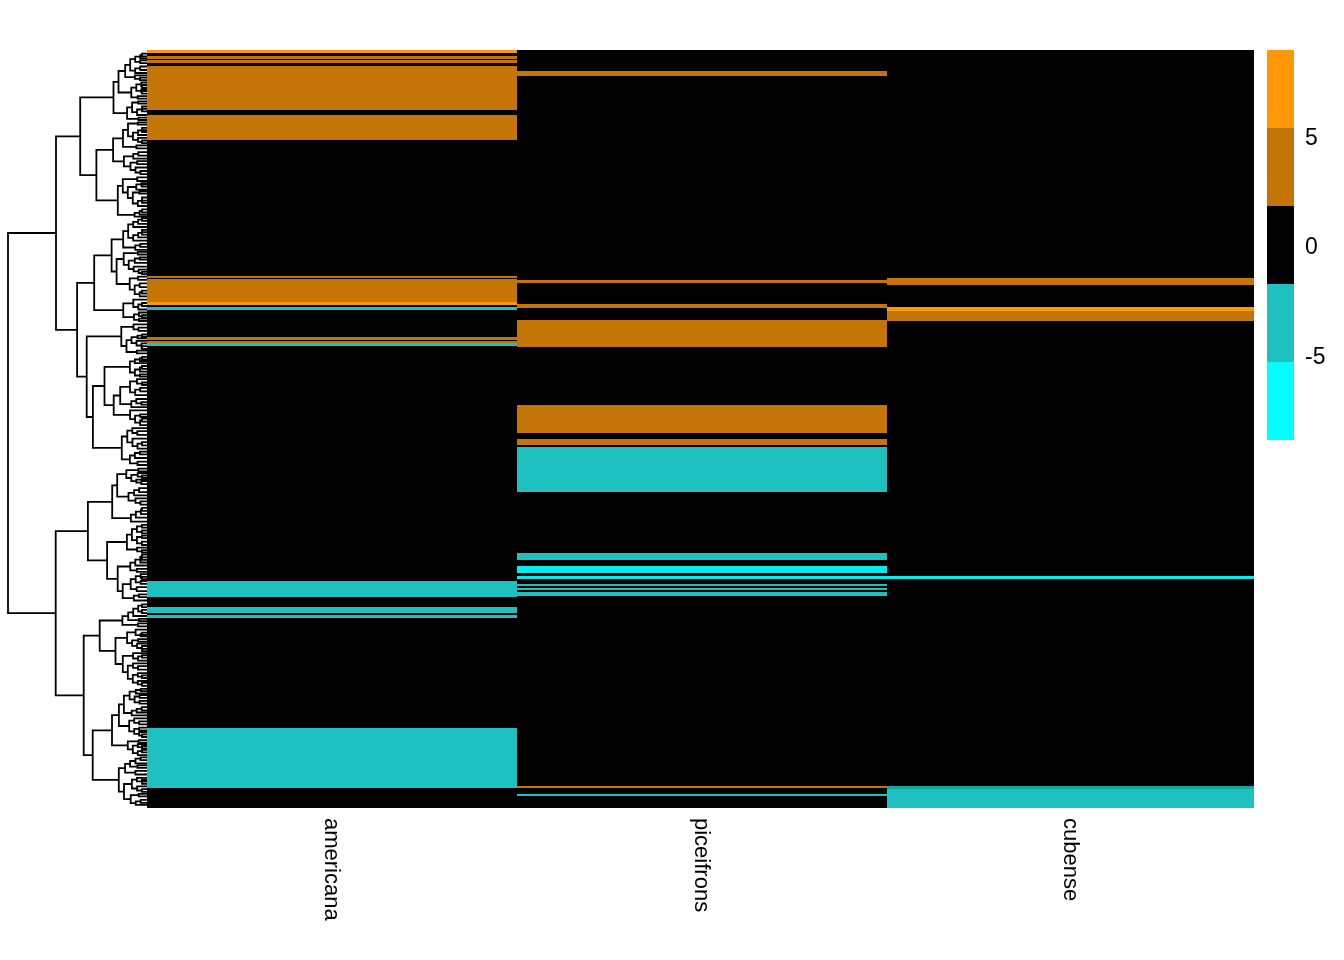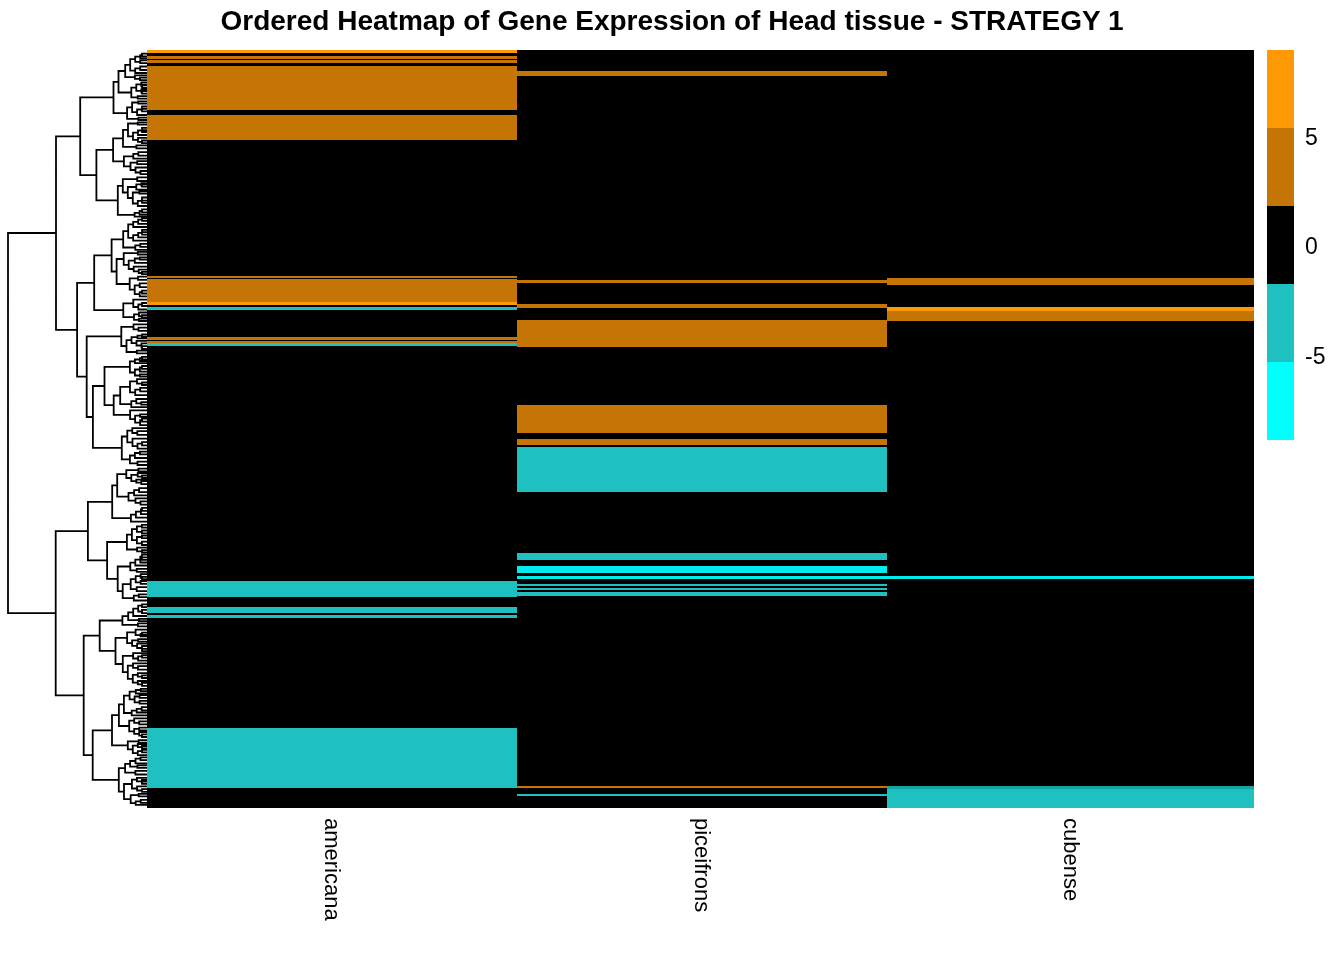--- a/index.html
+++ b/index.html
@@ -50,21 +50,20 @@
     position:absolute;
     font-size:23px;
     line-height:24px;
     color:#000000;
   }
 </style>
 </head>
 <body>
 
 <div id="app">
-  <h1 class="figure-title">Ordered Heatmap of Gene Expression of Head tissue - STRATEGY 1</h1>
 
   <svg id="dendro-svg" width="1344" height="960">
       <path d="M147.0 53.7 L142.0 53.7 L142.0 56.4 L147.0 56.4 M142.0 55.1 L140.2 55.1 L140.2 58.3 L147.0 58.3 M147.0 60.3 L140.2 60.3 L140.2 63.2 L147.0 63.2 M140.2 56.7 L135.2 56.7 L135.2 61.8 L140.2 61.8 M147.0 66.5 L140.2 66.5 L140.2 70.0 L147.0 70.0 M140.2 68.3 L135.2 68.3 L135.2 73.0 L147.0 73.0 M135.2 59.2 L130.2 59.2 L130.2 70.6 L135.2 70.6 M147.0 77.6 L139.9 77.6 L139.9 80.1 L147.0 80.1 M147.0 75.4 L134.9 75.4 L134.9 78.8 L139.9 78.8 M130.2 64.9 L125.2 64.9 L125.2 77.1 L134.9 77.1 M147.0 85.0 L142.0 85.0 L142.0 87.6 L147.0 87.6 M147.0 82.5 L141.3 82.5 L141.3 86.3 L142.0 86.3 M147.0 91.1 L142.0 91.1 L142.0 93.6 L147.0 93.6 M147.0 89.4 L141.3 89.4 L141.3 92.4 L142.0 92.4 M141.3 84.4 L136.3 84.4 L136.3 90.9 L141.3 90.9 M147.0 96.1 L137.7 96.1 L137.7 98.7 L147.0 98.7 M136.3 87.6 L131.3 87.6 L131.3 97.4 L137.7 97.4 M125.2 71.0 L118.5 71.0 L118.5 92.5 L131.3 92.5 M147.0 101.3 L138.2 101.3 L138.2 103.7 L147.0 103.7 M147.0 106.5 L142.0 106.5 L142.0 108.8 L147.0 108.8 M142.0 107.6 L142.0 107.6 L142.0 111.4 L147.0 111.4 M142.0 109.5 L137.1 109.5 L137.1 115.0 L147.0 115.0 M138.2 102.5 L132.1 102.5 L132.1 112.2 L137.1 112.2 M147.0 117.6 L138.4 117.6 L138.4 120.0 L147.0 120.0 M132.1 107.4 L127.1 107.4 L127.1 118.8 L138.4 118.8 M118.5 81.8 L113.5 81.8 L113.5 113.1 L127.1 113.1 M147.0 122.3 L137.8 122.3 L137.8 124.7 L147.0 124.7 M147.0 127.8 L142.0 127.8 L142.0 130.1 L147.0 130.1 M142.0 129.0 L142.0 129.0 L142.0 132.0 L147.0 132.0 M142.0 130.5 L138.0 130.5 L138.0 135.0 L147.0 135.0 M147.0 140.5 L142.0 140.5 L142.0 143.2 L147.0 143.2 M147.0 137.8 L138.0 137.8 L138.0 141.8 L142.0 141.8 M138.0 132.7 L133.0 132.7 L133.0 139.8 L138.0 139.8 M137.8 123.5 L128.0 123.5 L128.0 136.3 L133.0 136.3 M147.0 145.4 L136.4 145.4 L136.4 148.4 L147.0 148.4 M128.0 129.9 L123.0 129.9 L123.0 146.9 L136.4 146.9 M147.0 152.2 L138.3 152.2 L138.3 155.7 L147.0 155.7 M138.3 153.9 L133.3 153.9 L133.3 158.7 L147.0 158.7 M147.0 161.2 L137.2 161.2 L137.2 164.2 L147.0 164.2 M147.0 171.0 L140.5 171.0 L140.5 174.1 L147.0 174.1 M147.0 167.5 L135.5 167.5 L135.5 172.5 L140.5 172.5 M137.2 162.7 L130.5 162.7 L130.5 170.0 L135.5 170.0 M133.3 156.3 L123.9 156.3 L123.9 166.4 L130.5 166.4 M123.0 138.4 L113.1 138.4 L113.1 161.4 L123.9 161.4 M147.0 177.4 L137.2 177.4 L137.2 181.0 L147.0 181.0 M147.0 184.4 L142.0 184.4 L142.0 186.7 L147.0 186.7 M147.0 183.2 L141.3 183.2 L141.3 185.6 L142.0 185.6 M141.3 184.4 L136.3 184.4 L136.3 189.6 L147.0 189.6 M147.0 191.4 L139.4 191.4 L139.4 193.7 L147.0 193.7 M147.0 197.5 L142.0 197.5 L142.0 200.6 L147.0 200.6 M142.0 199.0 L142.0 199.0 L142.0 202.8 L147.0 202.8 M142.0 200.9 L137.8 200.9 L137.8 206.0 L147.0 206.0 M139.4 192.5 L132.8 192.5 L132.8 203.5 L137.8 203.5 M136.3 187.0 L127.8 187.0 L127.8 198.0 L132.8 198.0 M137.2 179.2 L122.8 179.2 L122.8 192.5 L127.8 192.5 M147.0 209.4 L142.0 209.4 L142.0 212.3 L147.0 212.3 M142.0 210.9 L139.6 210.9 L139.6 214.7 L147.0 214.7 M139.6 212.8 L134.6 212.8 L134.6 216.7 L147.0 216.7 M122.8 185.8 L117.8 185.8 L117.8 214.8 L134.6 214.8 M113.1 149.9 L96.4 149.9 L96.4 200.3 L117.8 200.3 M113.5 97.4 L80.2 97.4 L80.2 175.1 L96.4 175.1 M147.0 218.4 L142.0 218.4 L142.0 220.9 L147.0 220.9 M142.0 219.6 L138.2 219.6 L138.2 223.9 L147.0 223.9 M138.2 221.8 L133.2 221.8 L133.2 227.0 L147.0 227.0 M147.0 229.9 L142.0 229.9 L142.0 232.2 L147.0 232.2 M142.0 231.1 L142.0 231.1 L142.0 234.7 L147.0 234.7 M142.0 232.9 L138.2 232.9 L138.2 237.3 L147.0 237.3 M138.2 235.1 L133.2 235.1 L133.2 240.6 L147.0 240.6 M133.2 224.4 L128.2 224.4 L128.2 237.9 L133.2 237.9 M147.0 243.8 L140.3 243.8 L140.3 246.8 L147.0 246.8 M140.3 245.3 L135.3 245.3 L135.3 249.8 L147.0 249.8 M128.2 231.1 L123.2 231.1 L123.2 247.5 L135.3 247.5 M147.0 251.8 L137.8 251.8 L137.8 254.5 L147.0 254.5 M147.0 257.3 L139.8 257.3 L139.8 259.7 L147.0 259.7 M139.8 258.5 L134.8 258.5 L134.8 262.9 L147.0 262.9 M147.0 271.9 L142.0 271.9 L142.0 274.2 L147.0 274.2 M147.0 269.6 L138.7 269.6 L138.7 273.0 L142.0 273.0 M147.0 266.7 L133.7 266.7 L133.7 271.3 L138.7 271.3 M134.8 260.7 L128.7 260.7 L128.7 269.0 L133.7 269.0 M137.8 253.2 L123.7 253.2 L123.7 264.9 L128.7 264.9 M147.0 276.7 L138.0 276.7 L138.0 279.9 L147.0 279.9 M147.0 283.3 L139.7 283.3 L139.7 287.2 L147.0 287.2 M147.0 290.6 L142.0 290.6 L142.0 293.5 L147.0 293.5 M142.0 292.1 L139.7 292.1 L139.7 296.4 L147.0 296.4 M139.7 285.3 L134.7 285.3 L134.7 294.2 L139.7 294.2 M138.0 278.3 L129.7 278.3 L129.7 289.7 L134.7 289.7 M123.7 259.0 L116.6 259.0 L116.6 284.0 L129.7 284.0 M123.2 239.3 L111.6 239.3 L111.6 271.5 L116.6 271.5 M147.0 303.0 L142.0 303.0 L142.0 306.0 L147.0 306.0 M142.0 304.5 L138.3 304.5 L138.3 309.5 L147.0 309.5 M147.0 299.6 L133.3 299.6 L133.3 307.0 L138.3 307.0 M147.0 315.1 L142.0 315.1 L142.0 317.3 L147.0 317.3 M147.0 312.5 L139.0 312.5 L139.0 316.2 L142.0 316.2 M147.0 318.6 L139.0 318.6 L139.0 321.0 L147.0 321.0 M139.0 314.3 L134.0 314.3 L134.0 319.8 L139.0 319.8 M133.3 303.3 L123.3 303.3 L123.3 317.1 L134.0 317.1 M111.6 255.4 L94.2 255.4 L94.2 310.2 L123.3 310.2 M147.0 327.7 L138.5 327.7 L138.5 330.8 L147.0 330.8 M147.0 324.3 L133.5 324.3 L133.5 329.3 L138.5 329.3 M147.0 334.5 L142.0 334.5 L142.0 337.0 L147.0 337.0 M142.0 335.7 L137.5 335.7 L137.5 338.4 L147.0 338.4 M147.0 346.2 L142.0 346.2 L142.0 349.0 L147.0 349.0 M147.0 343.4 L141.5 343.4 L141.5 347.6 L142.0 347.6 M147.0 340.8 L136.5 340.8 L136.5 345.5 L141.5 345.5 M137.5 337.1 L131.5 337.1 L131.5 343.2 L136.5 343.2 M147.0 350.6 L136.8 350.6 L136.8 353.4 L147.0 353.4 M131.5 340.1 L126.5 340.1 L126.5 352.0 L136.8 352.0 M133.5 326.8 L121.3 326.8 L121.3 346.0 L126.5 346.0 M147.0 356.9 L142.0 356.9 L142.0 359.3 L147.0 359.3 M142.0 358.1 L139.9 358.1 L139.9 361.0 L147.0 361.0 M139.9 359.5 L134.9 359.5 L134.9 363.2 L147.0 363.2 M147.0 366.0 L142.0 366.0 L142.0 368.8 L147.0 368.8 M142.0 367.4 L139.9 367.4 L139.9 371.6 L147.0 371.6 M147.0 374.4 L139.9 374.4 L139.9 376.7 L147.0 376.7 M139.9 369.5 L134.9 369.5 L134.9 375.5 L139.9 375.5 M134.9 361.4 L129.9 361.4 L129.9 372.5 L134.9 372.5 M147.0 382.5 L142.0 382.5 L142.0 385.0 L147.0 385.0 M147.0 379.1 L137.0 379.1 L137.0 383.7 L142.0 383.7 M147.0 387.8 L140.2 387.8 L140.2 391.4 L147.0 391.4 M140.2 389.6 L135.2 389.6 L135.2 395.1 L147.0 395.1 M137.0 381.4 L130.0 381.4 L130.0 392.3 L135.2 392.3 M147.0 402.1 L141.3 402.1 L141.3 404.7 L147.0 404.7 M147.0 399.0 L136.3 399.0 L136.3 403.4 L141.3 403.4 M136.3 401.2 L131.3 401.2 L131.3 407.2 L147.0 407.2 M130.0 386.9 L120.2 386.9 L120.2 404.2 L131.3 404.2 M147.0 414.3 L140.1 414.3 L140.1 416.9 L147.0 416.9 M147.0 418.7 L142.0 418.7 L142.0 421.7 L147.0 421.7 M142.0 420.2 L140.1 420.2 L140.1 425.1 L147.0 425.1 M140.1 415.6 L135.1 415.6 L135.1 422.7 L140.1 422.7 M147.0 410.4 L130.1 410.4 L130.1 419.1 L135.1 419.1 M120.2 395.5 L113.7 395.5 L113.7 414.8 L130.1 414.8 M129.9 366.9 L104.5 366.9 L104.5 405.2 L113.7 405.2 M147.0 431.2 L137.3 431.2 L137.3 434.8 L147.0 434.8 M147.0 428.1 L132.3 428.1 L132.3 433.0 L137.3 433.0 M147.0 442.2 L142.0 442.2 L142.0 445.3 L147.0 445.3 M142.0 443.7 L137.5 443.7 L137.5 448.6 L147.0 448.6 M147.0 438.7 L132.5 438.7 L132.5 446.1 L137.5 446.1 M132.3 430.6 L127.3 430.6 L127.3 442.4 L132.5 442.4 M147.0 451.6 L139.9 451.6 L139.9 454.4 L147.0 454.4 M139.9 453.0 L134.9 453.0 L134.9 458.0 L147.0 458.0 M147.0 461.7 L137.5 461.7 L137.5 465.0 L147.0 465.0 M134.9 455.5 L129.9 455.5 L129.9 463.3 L137.5 463.3 M127.3 436.5 L121.8 436.5 L121.8 459.4 L129.9 459.4 M104.5 386.0 L92.9 386.0 L92.9 447.9 L121.8 447.9 M121.3 336.4 L86.7 336.4 L86.7 417.0 L92.9 417.0 M94.2 282.8 L77.1 282.8 L77.1 376.7 L86.7 376.7 M80.2 136.3 L56.0 136.3 L56.0 329.8 L77.1 329.8 M147.0 468.7 L138.4 468.7 L138.4 471.5 L147.0 471.5 M147.0 475.5 L142.0 475.5 L142.0 478.0 L147.0 478.0 M147.0 473.1 L137.7 473.1 L137.7 476.7 L142.0 476.7 M147.0 481.2 L141.3 481.2 L141.3 484.2 L147.0 484.2 M147.0 479.6 L136.3 479.6 L136.3 482.7 L141.3 482.7 M137.7 474.9 L131.3 474.9 L131.3 481.2 L136.3 481.2 M138.4 470.1 L126.3 470.1 L126.3 478.0 L131.3 478.0 M147.0 488.2 L139.1 488.2 L139.1 492.2 L147.0 492.2 M139.1 490.2 L134.1 490.2 L134.1 495.4 L147.0 495.4 M147.0 501.3 L140.5 501.3 L140.5 504.6 L147.0 504.6 M147.0 498.3 L135.5 498.3 L135.5 502.9 L140.5 502.9 M134.1 492.8 L128.5 492.8 L128.5 500.6 L135.5 500.6 M126.3 474.1 L117.2 474.1 L117.2 496.7 L128.5 496.7 M147.0 507.9 L142.0 507.9 L142.0 510.8 L147.0 510.8 M142.0 509.4 L140.9 509.4 L140.9 514.1 L147.0 514.1 M140.9 511.7 L135.9 511.7 L135.9 517.6 L147.0 517.6 M135.9 514.7 L130.9 514.7 L130.9 521.6 L147.0 521.6 M117.2 485.4 L112.2 485.4 L112.2 518.1 L130.9 518.1 M147.0 524.9 L141.9 524.9 L141.9 527.7 L147.0 527.7 M147.0 530.5 L141.9 530.5 L141.9 533.3 L147.0 533.3 M141.9 526.3 L136.9 526.3 L136.9 531.9 L141.9 531.9 M147.0 535.7 L141.9 535.7 L141.9 538.2 L147.0 538.2 M147.0 541.7 L141.9 541.7 L141.9 545.0 L147.0 545.0 M141.9 537.0 L136.9 537.0 L136.9 543.3 L141.9 543.3 M136.9 529.1 L131.9 529.1 L131.9 540.2 L136.9 540.2 M147.0 550.2 L142.0 550.2 L142.0 552.5 L147.0 552.5 M147.0 547.6 L137.1 547.6 L137.1 551.3 L142.0 551.3 M131.9 534.6 L126.9 534.6 L126.9 549.5 L137.1 549.5 M147.0 557.4 L142.0 557.4 L142.0 559.9 L147.0 559.9 M147.0 554.7 L142.0 554.7 L142.0 558.7 L142.0 558.7 M142.0 556.7 L140.3 556.7 L140.3 562.5 L147.0 562.5 M140.3 559.6 L135.3 559.6 L135.3 565.5 L147.0 565.5 M147.0 568.9 L136.8 568.9 L136.8 571.8 L147.0 571.8 M135.3 562.6 L130.3 562.6 L130.3 570.4 L136.8 570.4 M147.0 576.8 L142.0 576.8 L142.0 579.1 L147.0 579.1 M147.0 574.2 L140.7 574.2 L140.7 577.9 L142.0 577.9 M147.0 581.0 L140.7 581.0 L140.7 583.8 L147.0 583.8 M140.7 576.1 L135.7 576.1 L135.7 582.4 L140.7 582.4 M147.0 587.2 L136.7 587.2 L136.7 591.1 L147.0 591.1 M135.7 579.2 L130.7 579.2 L130.7 589.2 L136.7 589.2 M147.0 594.4 L138.8 594.4 L138.8 597.1 L147.0 597.1 M138.8 595.7 L133.8 595.7 L133.8 600.5 L147.0 600.5 M130.7 584.2 L122.7 584.2 L122.7 598.1 L133.8 598.1 M130.3 566.5 L117.7 566.5 L117.7 591.2 L122.7 591.2 M126.9 542.0 L107.1 542.0 L107.1 578.8 L117.7 578.8 M112.2 501.8 L87.9 501.8 L87.9 560.4 L107.1 560.4 M147.0 604.4 L142.0 604.4 L142.0 607.1 L147.0 607.1 M147.0 609.9 L142.0 609.9 L142.0 613.2 L147.0 613.2 M142.0 605.7 L138.2 605.7 L138.2 611.5 L142.0 611.5 M138.2 608.6 L133.2 608.6 L133.2 616.0 L147.0 616.0 M147.0 618.9 L138.9 618.9 L138.9 621.2 L147.0 621.2 M133.2 612.3 L128.2 612.3 L128.2 620.1 L138.9 620.1 M147.0 623.4 L137.9 623.4 L137.9 626.4 L147.0 626.4 M128.2 616.2 L122.4 616.2 L122.4 624.9 L137.9 624.9 M147.0 632.7 L142.0 632.7 L142.0 635.0 L147.0 635.0 M142.0 633.9 L140.6 633.9 L140.6 636.4 L147.0 636.4 M147.0 629.6 L135.6 629.6 L135.6 635.1 L140.6 635.1 M147.0 639.1 L138.1 639.1 L138.1 641.7 L147.0 641.7 M147.0 648.8 L142.0 648.8 L142.0 651.2 L147.0 651.2 M147.0 646.0 L142.0 646.0 L142.0 650.0 L142.0 650.0 M147.0 643.7 L137.1 643.7 L137.1 648.0 L142.0 648.0 M138.1 640.4 L132.1 640.4 L132.1 645.8 L137.1 645.8 M135.6 632.4 L127.1 632.4 L127.1 643.1 L132.1 643.1 M147.0 655.2 L142.0 655.2 L142.0 657.6 L147.0 657.6 M142.0 656.4 L138.1 656.4 L138.1 660.6 L147.0 660.6 M147.0 653.2 L133.1 653.2 L133.1 658.5 L138.1 658.5 M147.0 666.2 L138.0 666.2 L138.0 669.6 L147.0 669.6 M147.0 663.3 L133.0 663.3 L133.0 667.9 L138.0 667.9 M147.0 675.3 L142.0 675.3 L142.0 678.0 L147.0 678.0 M147.0 673.2 L137.8 673.2 L137.8 676.6 L142.0 676.6 M147.0 682.9 L142.0 682.9 L142.0 685.9 L147.0 685.9 M147.0 681.0 L137.8 681.0 L137.8 684.4 L142.0 684.4 M137.8 674.9 L132.8 674.9 L132.8 682.7 L137.8 682.7 M133.0 665.6 L127.8 665.6 L127.8 678.8 L132.8 678.8 M133.1 655.9 L122.8 655.9 L122.8 672.2 L127.8 672.2 M127.1 637.8 L115.5 637.8 L115.5 664.0 L122.8 664.0 M122.4 620.5 L99.7 620.5 L99.7 650.9 L115.5 650.9 M147.0 688.9 L140.8 688.9 L140.8 691.2 L147.0 691.2 M140.8 690.0 L135.8 690.0 L135.8 693.5 L147.0 693.5 M147.0 695.2 L139.6 695.2 L139.6 697.8 L147.0 697.8 M147.0 700.9 L139.6 700.9 L139.6 703.7 L147.0 703.7 M139.6 696.5 L134.6 696.5 L134.6 702.3 L139.6 702.3 M135.8 691.7 L129.6 691.7 L129.6 699.4 L134.6 699.4 M147.0 707.2 L141.7 707.2 L141.7 710.4 L147.0 710.4 M141.7 708.8 L136.7 708.8 L136.7 712.5 L147.0 712.5 M136.7 710.7 L131.7 710.7 L131.7 715.4 L147.0 715.4 M129.6 695.6 L123.9 695.6 L123.9 713.0 L131.7 713.0 M147.0 721.4 L139.2 721.4 L139.2 724.4 L147.0 724.4 M147.0 718.3 L134.2 718.3 L134.2 722.9 L139.2 722.9 M147.0 727.6 L139.2 727.6 L139.2 730.3 L147.0 730.3 M147.0 734.3 L142.0 734.3 L142.0 737.0 L147.0 737.0 M147.0 732.0 L139.2 732.0 L139.2 735.6 L142.0 735.6 M139.2 728.9 L134.2 728.9 L134.2 733.8 L139.2 733.8 M134.2 720.6 L129.2 720.6 L129.2 731.4 L134.2 731.4 M123.9 704.3 L118.9 704.3 L118.9 726.0 L129.2 726.0 M147.0 740.2 L138.7 740.2 L138.7 742.6 L147.0 742.6 M147.0 746.0 L142.0 746.0 L142.0 748.3 L147.0 748.3 M147.0 744.0 L137.8 744.0 L137.8 747.1 L142.0 747.1 M147.0 749.8 L142.0 749.8 L142.0 752.3 L147.0 752.3 M142.0 751.1 L137.8 751.1 L137.8 755.2 L147.0 755.2 M137.8 745.6 L132.8 745.6 L132.8 753.1 L137.8 753.1 M138.7 741.4 L127.8 741.4 L127.8 749.4 L132.8 749.4 M118.9 715.1 L112.0 715.1 L112.0 745.4 L127.8 745.4 M147.0 757.3 L140.5 757.3 L140.5 760.2 L147.0 760.2 M140.5 758.7 L135.5 758.7 L135.5 763.3 L147.0 763.3 M147.0 765.4 L137.4 765.4 L137.4 767.8 L147.0 767.8 M135.5 761.0 L130.1 761.0 L130.1 766.6 L137.4 766.6 M147.0 770.8 L135.4 770.8 L135.4 774.5 L147.0 774.5 M130.1 763.8 L125.1 763.8 L125.1 772.7 L135.4 772.7 M147.0 781.6 L142.0 781.6 L142.0 783.9 L147.0 783.9 M147.0 779.9 L141.9 779.9 L141.9 782.7 L142.0 782.7 M147.0 777.8 L136.9 777.8 L136.9 781.3 L141.9 781.3 M147.0 789.2 L142.0 789.2 L142.0 791.9 L147.0 791.9 M147.0 786.4 L137.1 786.4 L137.1 790.5 L142.0 790.5 M136.9 779.6 L131.9 779.6 L131.9 788.5 L137.1 788.5 M147.0 793.9 L138.7 793.9 L138.7 796.3 L147.0 796.3 M147.0 799.9 L140.7 799.9 L140.7 802.8 L147.0 802.8 M140.7 801.3 L135.7 801.3 L135.7 804.8 L147.0 804.8 M138.7 795.1 L130.7 795.1 L130.7 803.1 L135.7 803.1 M131.9 784.0 L124.0 784.0 L124.0 799.1 L130.7 799.1 M125.1 768.2 L118.8 768.2 L118.8 791.6 L124.0 791.6 M112.0 730.3 L92.7 730.3 L92.7 779.9 L118.8 779.9 M99.7 635.7 L83.7 635.7 L83.7 755.1 L92.7 755.1 M87.9 531.1 L55.7 531.1 L55.7 695.4 L83.7 695.4 M56.0 233.0 L8.0 233.0 L8.0 613.2 L55.7 613.2" fill="none" stroke="#000000" stroke-width="1.8"></path>
     </svg>
 
   <div id="heatmap-base" style="left: 147px; top: 50px; width: 1107px; height: 758px;"></div>
 
   <div id="heatmap-cols">
       <div class="hm-col" style="left: 147px; top: 50px; width: 370px; height: 758px;">
         <div class="hm-band" style="top: 0px; height: 3px; background: rgb(255, 152, 5);"></div>

